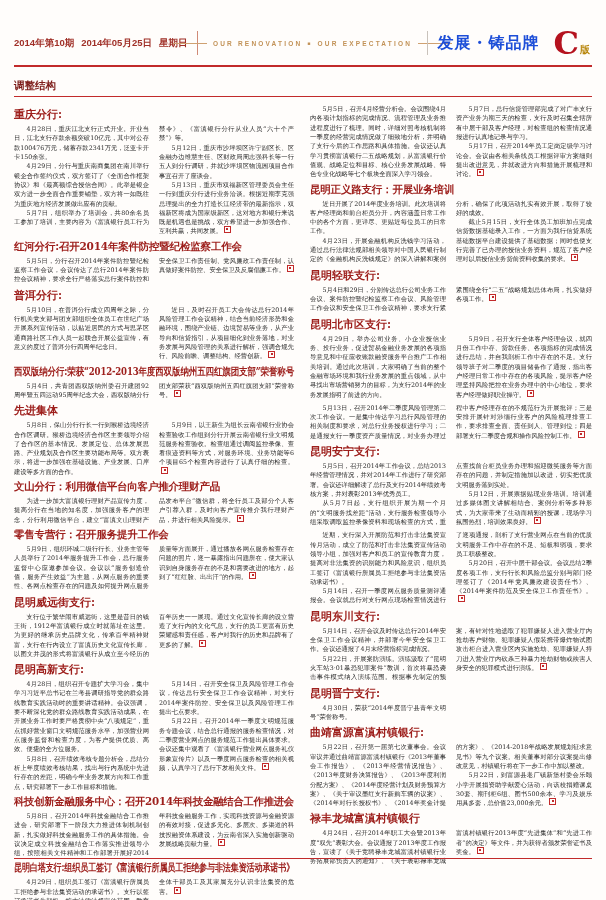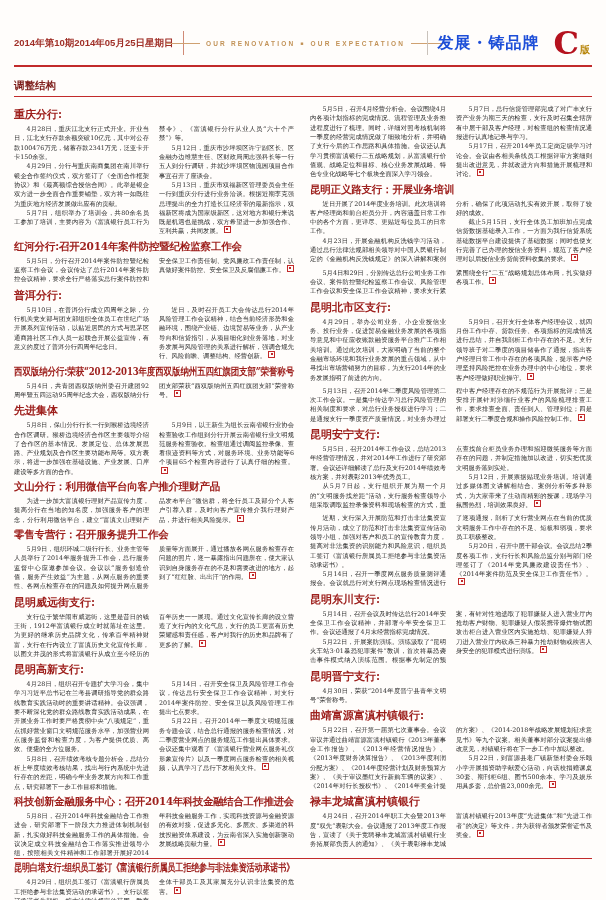--- a/index.html
+++ b/index.html
@@ -1,21 +1,21 @@
 <!DOCTYPE html>
 <html><head>
 <meta charset="utf-8">
 <style>
   html,body{margin:0;padding:0;background:#e8e8e8;}
   .page{width:606px;height:900px;margin:0 auto;background:#fffdfb;box-sizing:border-box;
         padding:28px 14px 0 14px;overflow:hidden;position:relative;
         font-family:"DejaVu Serif","Liberation Serif",serif;color:#1c1c1c;}
   
   .masthead{display:flex;align-items:center;height:30px;}
-  .date-block{display:flex;white-space:nowrap;
+  .date-block{display:flex;gap:7px;white-space:nowrap;
         font-family:"Liberation Sans",sans-serif;font-weight:bold;font-size:9.5px;color:#a03028;}
   .vline{width:1px;height:24px;background:#d08a76;margin:0 10px;flex:none;}
   .vline.gray{background:#c9c2bb;}
   .slogan{flex:1;display:flex;align-items:center;justify-content:center;min-width:0;
         font-family:"Liberation Sans",sans-serif;font-size:6.5px;font-weight:bold;
         letter-spacing:2.2px;color:#c29257;white-space:nowrap;}
   .slogan .hline{height:1px;background:#cfa171;width:34px;margin:0 6px;flex:none;}
   .slogan .sq{font-size:5px;margin:0 5px;color:#c29257;}
   .motto{font-family:"Liberation Sans",sans-serif;font-size:16px;font-weight:bold;
         color:#1d4ed8;letter-spacing:1px;white-space:nowrap;}
@@ -167,20 +167,21 @@
         </article>
         <article class="article">
           <h3 class="art-head wide">昆明正义路支行：开展业务培训</h3>
           <div class="cols">
             <p>近日开展了2014年度业务培训。此次培训将客户经理岗和前台柜员分开，内容涵盖日常工作中的各个方面，更详尽、更贴近每位员工的日常工作。</p>
             <p>4月23日，开展金融机构反洗钱学习活动，通过总行法律法规部相关领导对中国人民银行制定的《金融机构反洗钱规定》的深入讲解和案例分析，确保了此项活动扎实有效开展，取得了较好的成效。</p>
             <p>截止5月15日，支行全体员工加班加点完成信贷数据基础录入工作，一方面为我行信贷系统基础数据平台建设提供了基础数据；同时也使支行完善了已办理的授信业务资料，规范了客户经理对以后授信业务贷前资料收集的要求。<span class="endmark" title="▣"></span></p>
           </div>
         </article>
         <article class="article">
+          <h3 class="art-head">昆明轻联支行:</h3>
           <div class="cols">
             <p>5月4日和29日，分别传达总行公司业务工作会议、案件防控暨纪检监察工作会议、风险管理工作会议和安全保卫工作会议精神，要求支行紧紧围绕全行“二五”战略规划总体布局，扎实做好各项工作。<span class="endmark" title="▣"></span></p>
           </div>
         </article>
         <article class="article">
           <h3 class="art-head">昆明北市区支行:</h3>
           <div class="cols">
             <p>4月29日，举办公司业务、小企业授信业务、投行业务，促进贸易金融业务发展的各项指导意见和中征应收账款融资服务平台推广工作相关培训。通过此次培训，大家明确了当前的整个金融市场环境和我行业务发展的重点领域，从中寻找出市场营销努力的目标，为支行2014年的业务发展指明了前进的方向。</p>
             <p>5月9日，召开支行全体客户经理会议，就四月份工作中存、贷款任务、各项指标的完成情况进行总结，并自我剖析工作中存在的不足。支行领导班子对二季度的项目储备作了通报，指出客户经理日常工作中存在的各项风险，提示客户经理坚持风险把控在业务办理中的中心地位，要求客户经理做好职业操守。<span class="endmark" title="▣"></span></p>
           </div>

